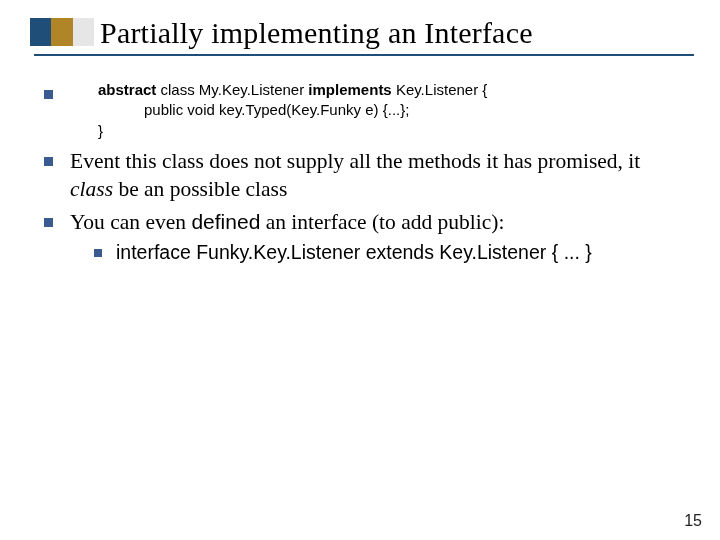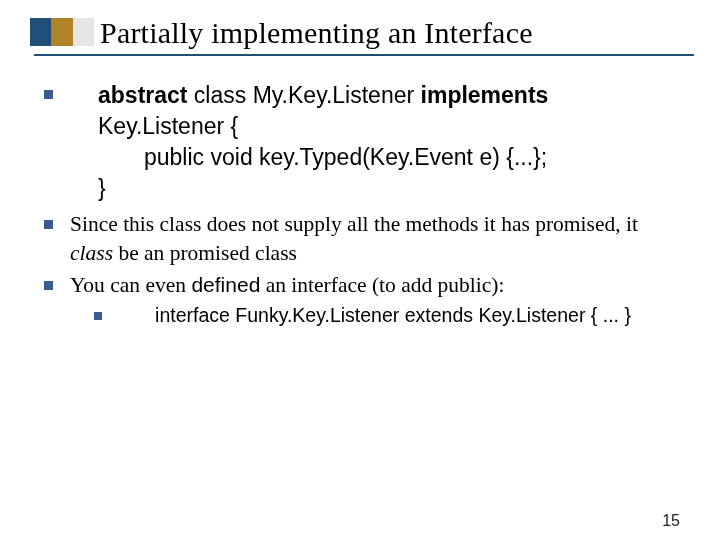--- a/index.html
+++ b/index.html
@@ -51,49 +51,48 @@
     content: "";
     position: absolute;
     left: 2px;
     top: 10px;
     width: 9px;
     height: 9px;
     background: #3a5b8f;
   }
   .codeblock {
     font-family: "Comic Sans MS", "Trebuchet MS", Verdana, sans-serif;
-    font-size: 23px;
+    font-size: 15px;
     line-height: 1.35;
     margin-left: 28px;
     margin-top: 6px;
     margin-bottom: 6px;
   }
   .codeblock .indent { padding-left: 46px; display: block; }
   .kw { font-weight: bold; }
   .must { font-style: italic; }
   .mono-ish { font-family: "Comic Sans MS", "Trebuchet MS", Verdana, sans-serif; font-size: 21px; }
   ul.sub {
     list-style: none;
     margin-left: 24px;
     margin-top: 4px;
-    text-align: center;
   }
   ul.sub > li { position: relative; padding-left: 22px; font-family: "Comic Sans MS", "Trebuchet MS", Verdana, sans-serif; font-size: 19.5px; }
   ul.sub > li::before {
     content: "";
     position: absolute;
     left: 0;
     top: 9px;
     width: 8px;
     height: 8px;
     background: #3a5b8f;
   }
   .page-num {
     position: absolute;
-    right: 24px;
+    right: 2px;
     bottom: 10px;
     font-family: Arial, sans-serif;
     font-size: 16px;
     color: #222;
   }
 </style>
 </head>
 <body>
 
 <div class="slide">
@@ -105,27 +104,27 @@
   </div>
 
   <h1 class="slide-title">Partially implementing an Interface</h1>
   <hr class="title-rule">
 
   <ul class="body">
 
     <li>
       <div class="codeblock">
         <span class="kw">abstract</span><span> class My.Key.Listener </span><span class="kw">implements</span><span> Key.Listener {</span>
-        <span class="indent">public void key.Typed(Key.Event e) {...};</span>
+        <span class="indent">public void key.Typed(Key.Funky e) {...};</span>
         <span>}</span>
       </div>
     </li>
 
     <li>
-      <span>Since this class does not supply all the methods it has promised, it </span><span class="must">class</span><span> be an promised class</span>
+      <span>Event this class does not supply all the methods it has promised, it </span><span class="must">class</span><span> be an possible class</span>
     </li>
 
 
     <li>
       <span>You can even </span><span class="mono-ish">defined</span><span> an interface (to add public):</span>
       <ul class="sub">
         <li>
           <span>interface Funky.Key.Listener extends Key.Listener { ... }</span>
         </li>
       </ul>

